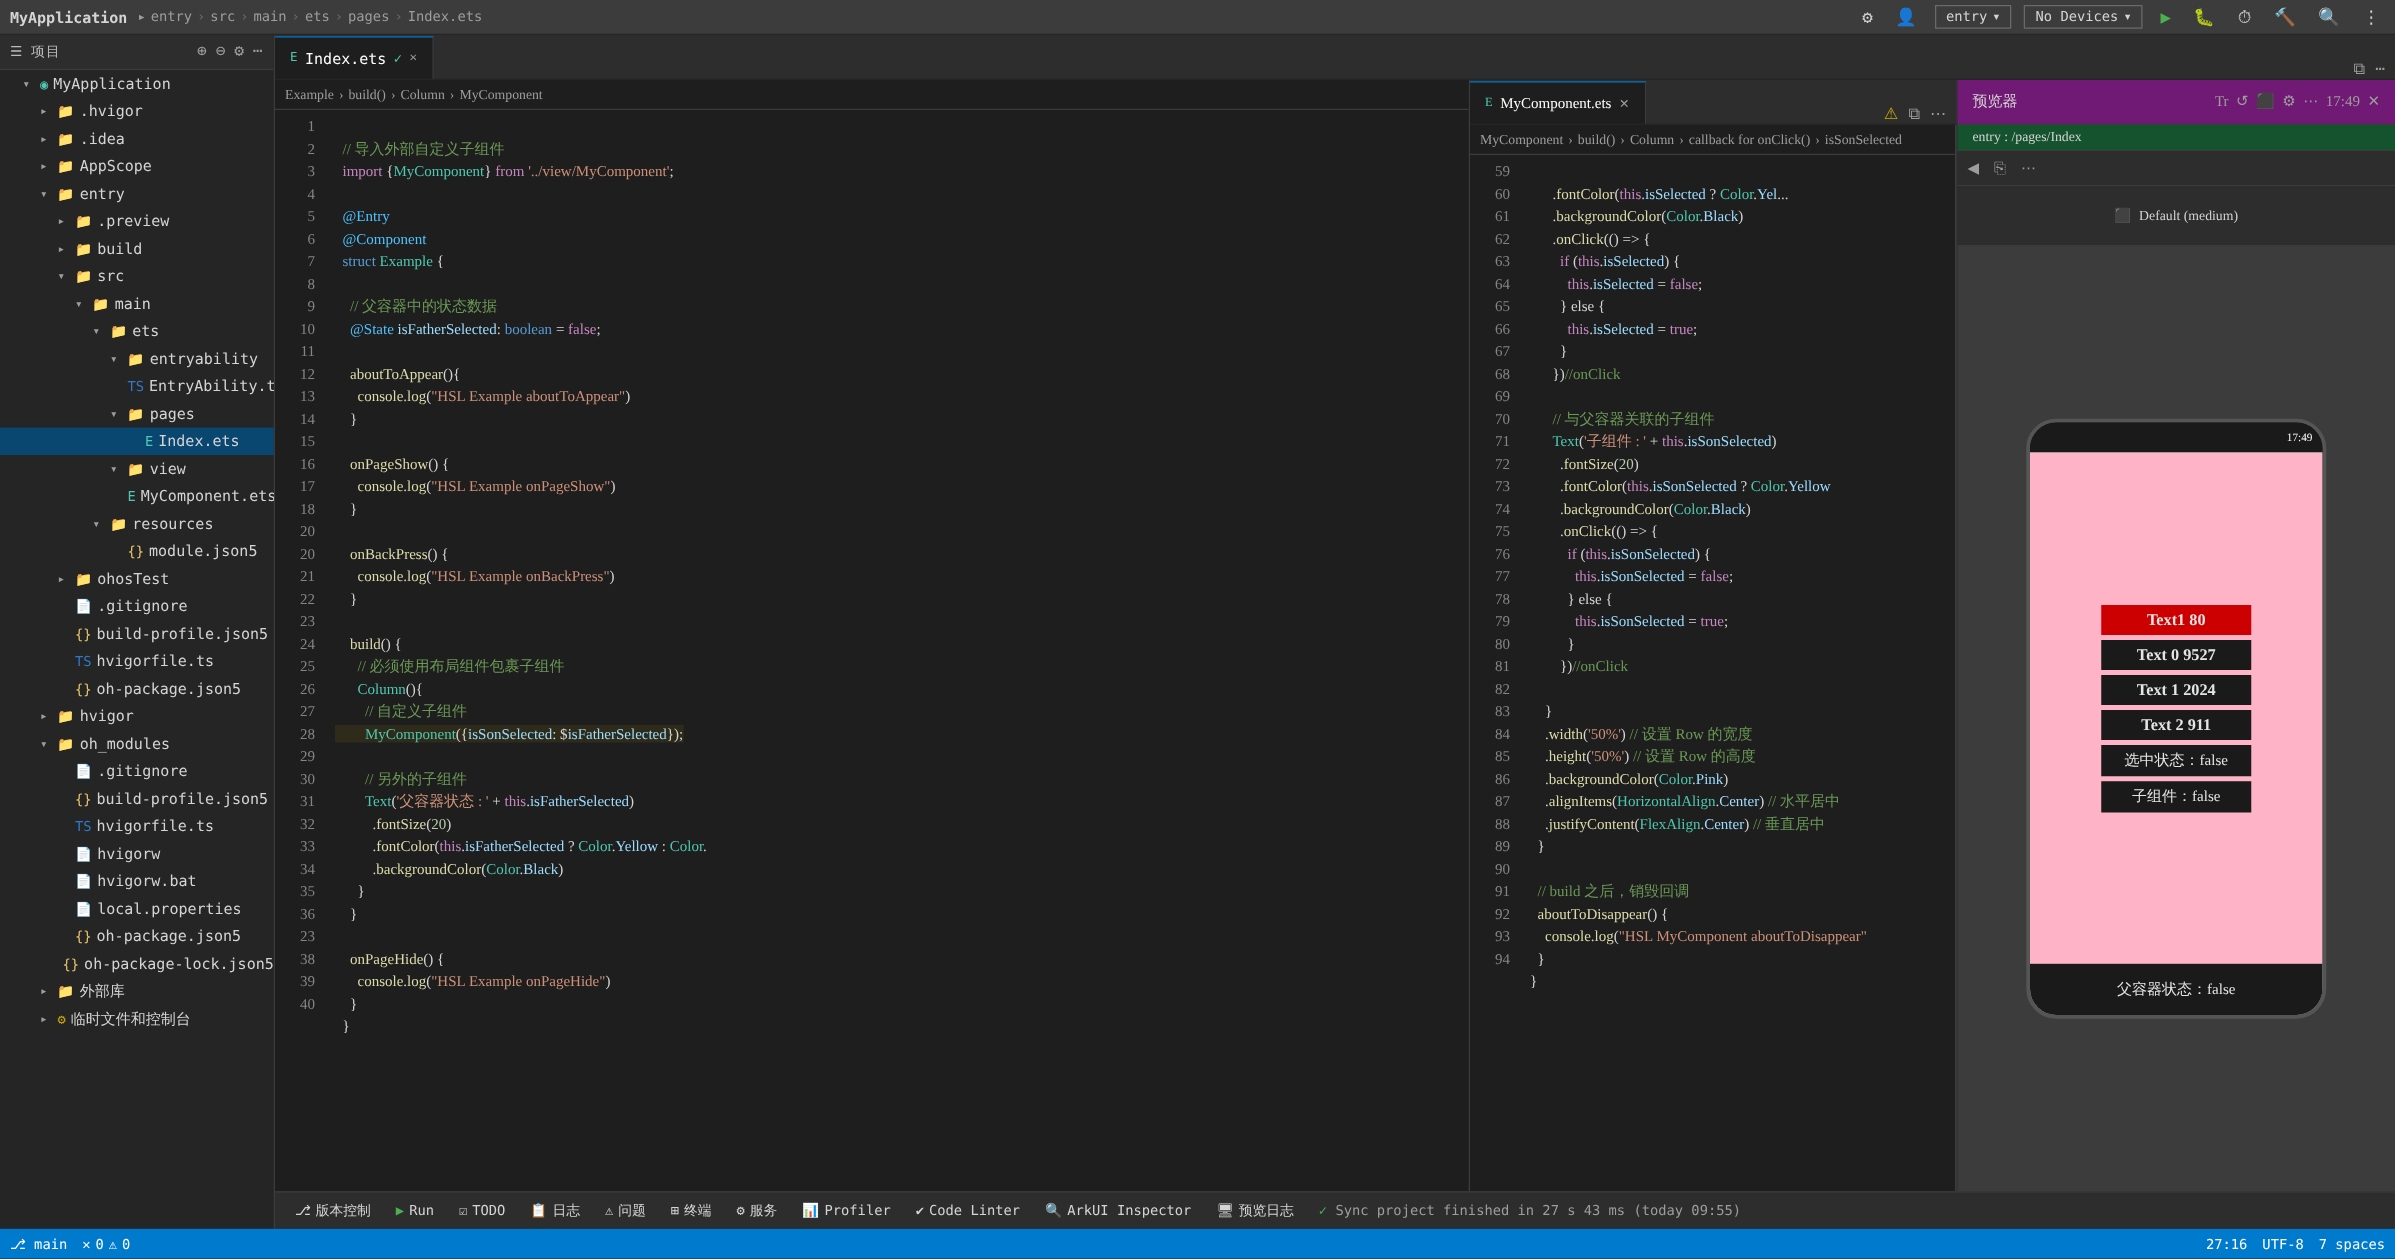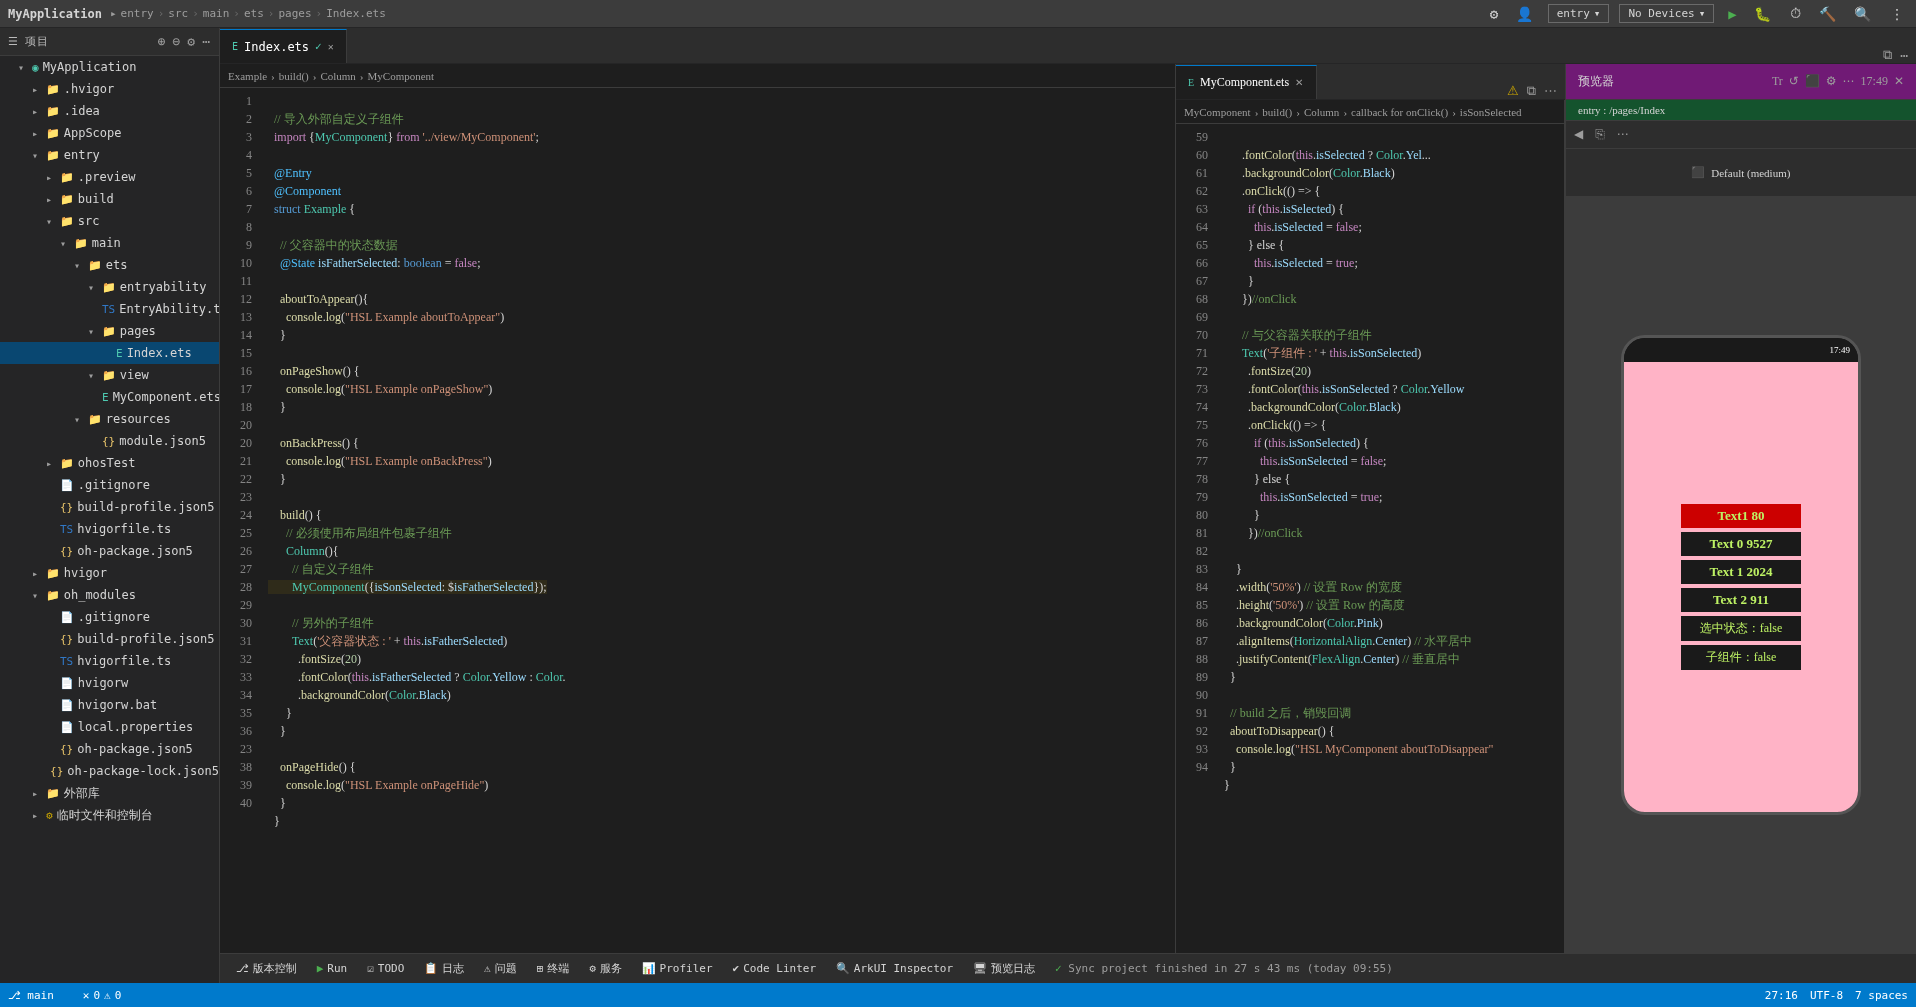--- a/index.html
+++ b/index.html
@@ -322,21 +322,21 @@
       justify-content: center;
       gap: 4px;
       padding: 8px;
     }
     .text-block {
       padding: 4px 12px;
       font-size: 13px;
       font-weight: bold;
       min-width: 120px;
       text-align: center;
-      color: #bef264;
+      color: #e5e5e5;
     }
     .text-block.red-bg { background: #cc0000; }
     .text-block.dark-bg { background: #1a1a1a; }
     .text-block.status-text {
       background: #1a1a1a;
       font-weight: normal;
       font-size: 12px;
     }
 
     
@@ -347,21 +347,21 @@
       align-items: center;
       padding: 0 8px;
       font-size: 11px;
       color: #ffffff;
       flex-shrink: 0;
       gap: 16px;
     }
     .status-bar-left {
       display: flex;
       align-items: center;
-      gap: 29px;
+      gap: 12px;
     }
     .status-bar-right {
       margin-left: auto;
       display: flex;
       align-items: center;
       gap: 12px;
     }
     .status-item {
       display: flex;
       align-items: center;
@@ -906,20 +906,25 @@
                 <div class="text-block dark-bg">
                   <span>Text 2 911</span>
                 </div>
                 <div class="text-block status-text">
                   <span>选中状态：false</span>
                 </div>
                 <div class="text-block status-text">
                   <span>子组件：false</span>
                 </div>
               </div>
+              <div style="background:#1a1a1a; padding:8px; display:flex; align-items:center; justify-content:center;">
+                <div class="text-block status-text" style="width:100%;">
+                  <span>父容器状态：false</span>
+                </div>
+              </div>
             </div>
           </div>
         </div>
       </div>
 
     </div>
 
     <div class="bottom-toolbar">
       <div class="toolbar-btn">
         <span>⎇</span>

